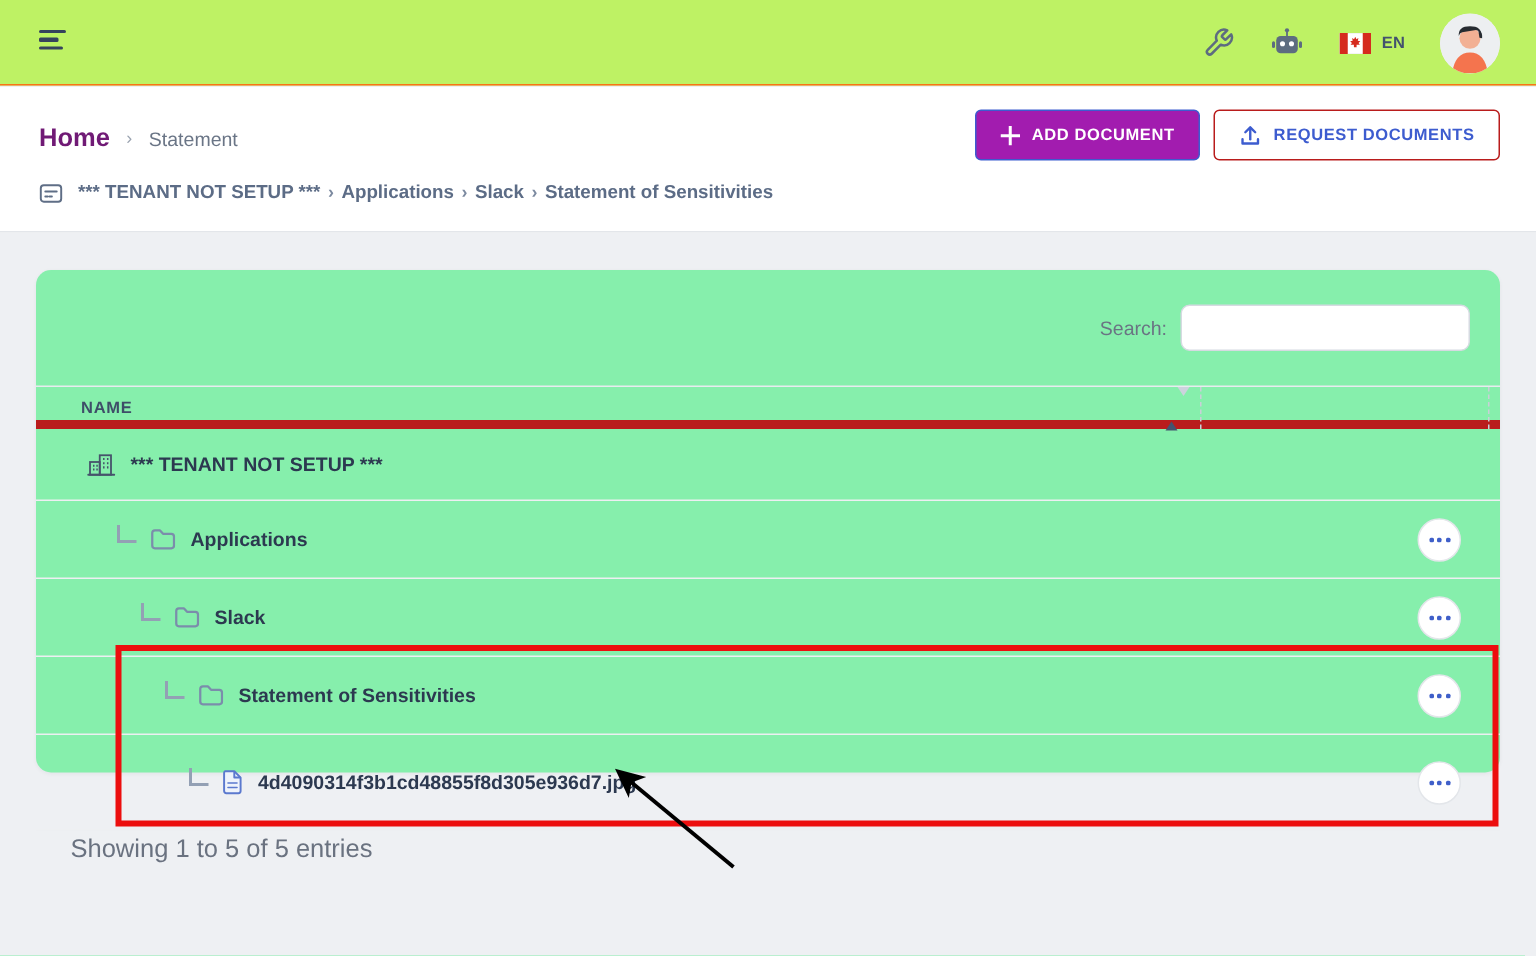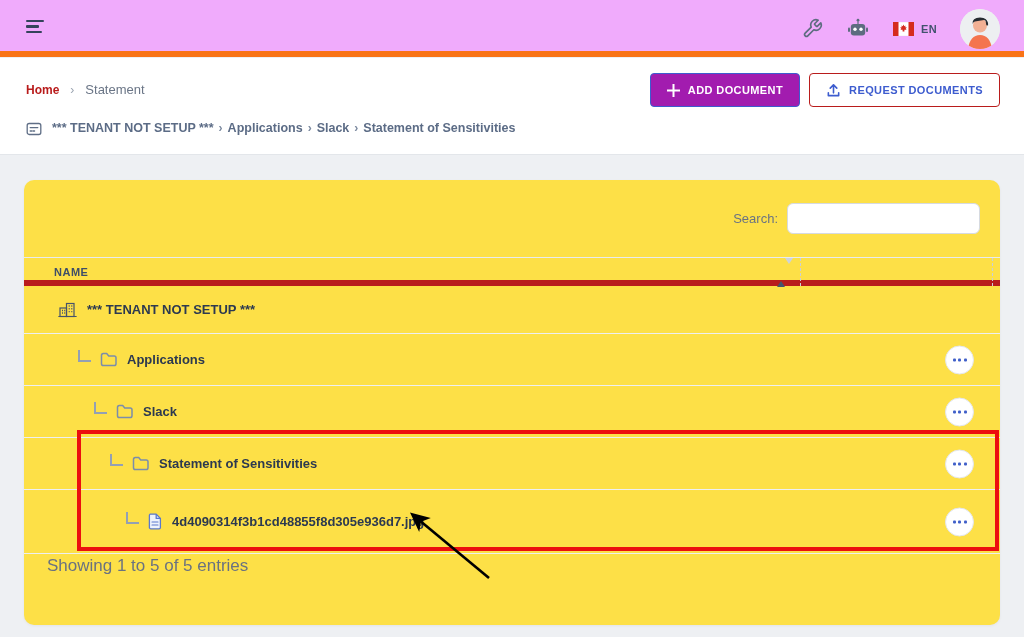--- a/index.html
+++ b/index.html
@@ -8,21 +8,21 @@
     font-family:"Liberation Sans", sans-serif;
     background:#eef0f3;
     position:relative;
     overflow:hidden;
     color:#2c3950;
   }
 
   
   .topbar {
     position:absolute; top:0; left:0; width:1024px; height:57px;
-    background:#f0abfc; border-bottom:6px solid #f97316; z-index:2;
+    background:#bef264; border-bottom:1px solid #f97316; z-index:2;
   }
   .menu-btn { position:absolute; left:26px; top:18px; width:20px; height:20px; cursor:pointer; background:none; border:none; }
   .menu-btn span { display:block; height:2.4px; background:#35435c; border-radius:1px; margin-bottom:3.2px; }
   .menu-btn span:nth-child(1){ width:18px; }
   .menu-btn span:nth-child(2){ width:13px; }
   .menu-btn span:nth-child(3){ width:16px; }
   .topbar-right {
     position:absolute; right:24px; top:0; height:57px;
     display:flex; align-items:center; gap:23px;
   }
@@ -30,40 +30,40 @@
   .lang { display:flex; align-items:center; gap:7px; cursor:pointer; background:none; border:none; }
   .lang-label { font-size:11px; font-weight:bold; color:#42526e; letter-spacing:.3px; }
   .avatar { width:40px; height:40px; border-radius:50%; overflow:hidden; cursor:pointer; border:none; padding:0; background:#edeff1; }
 
   
   .subheader {
     position:absolute; top:58px; left:0; width:1024px; height:97px;
     background:#fff; border-bottom:1px solid #e3e6ea;
   }
   .breadcrumb { position:absolute; left:26px; top:24px; display:flex; align-items:center; gap:11px; }
-  .crumb-current { font-size:12px; font-weight:bold; color:#b91c1c;text-align:right; }
+  .crumb-current { font-size:17px; font-weight:bold; color:#701a75;text-align:right; }
   .crumb-sep { font-size:12px; color:#9aa3b0; }
   .crumb-link { font-size:13px; color:#6a7586; cursor:pointer; }
   .header-btns { position:absolute; right:24px; top:15px; display:flex; gap:9px; }
   .btn {
     height:34px; display:flex; align-items:center; gap:8px;
     font-family:"Liberation Sans",sans-serif;
     font-size:11px; font-weight:bold; letter-spacing:.4px;
     border-radius:4px; padding:0 16px; cursor:pointer;
   }
   .btn-primary { background:#a21caf; color:#fff; border:1px solid #3d5ccf; }
   .btn-outline { background:#fff; color:#3d5ccf; border:1px solid #b91c1c; }
   .path-row { position:absolute; left:25px; top:61px; display:flex; align-items:center; gap:9px; }
   .path-text { font-size:12.5px; font-weight:600; color:#5c6c86; display:flex; align-items:center; gap:5px; }
   .path-sep { color:#7c8aa0; font-size:12px; font-weight:bold; }
 
   
   .card {
-    position:absolute; left:24px; top:180px; width:976px; height:445px;
-    background:#fde047; border-radius:10px;
+    position:absolute; left:24px; top:180px; width:976px; height:335px;
+    background:#86efac; border-radius:10px;
     box-shadow:0 1px 3px rgba(16,24,40,.05);
   }
   .search-row { position:absolute; top:23px; right:20px; display:flex; align-items:center; gap:9px; }
   .search-label { font-size:13px; color:#6a7383; }
   .search-input {
     width:193px; height:31px; border:1px solid #d6dae1; border-radius:6px;
     font-family:"Liberation Sans",sans-serif; font-size:13px; padding:0 10px; color:#2c3950; outline:none;
   }
 
   .thead {

